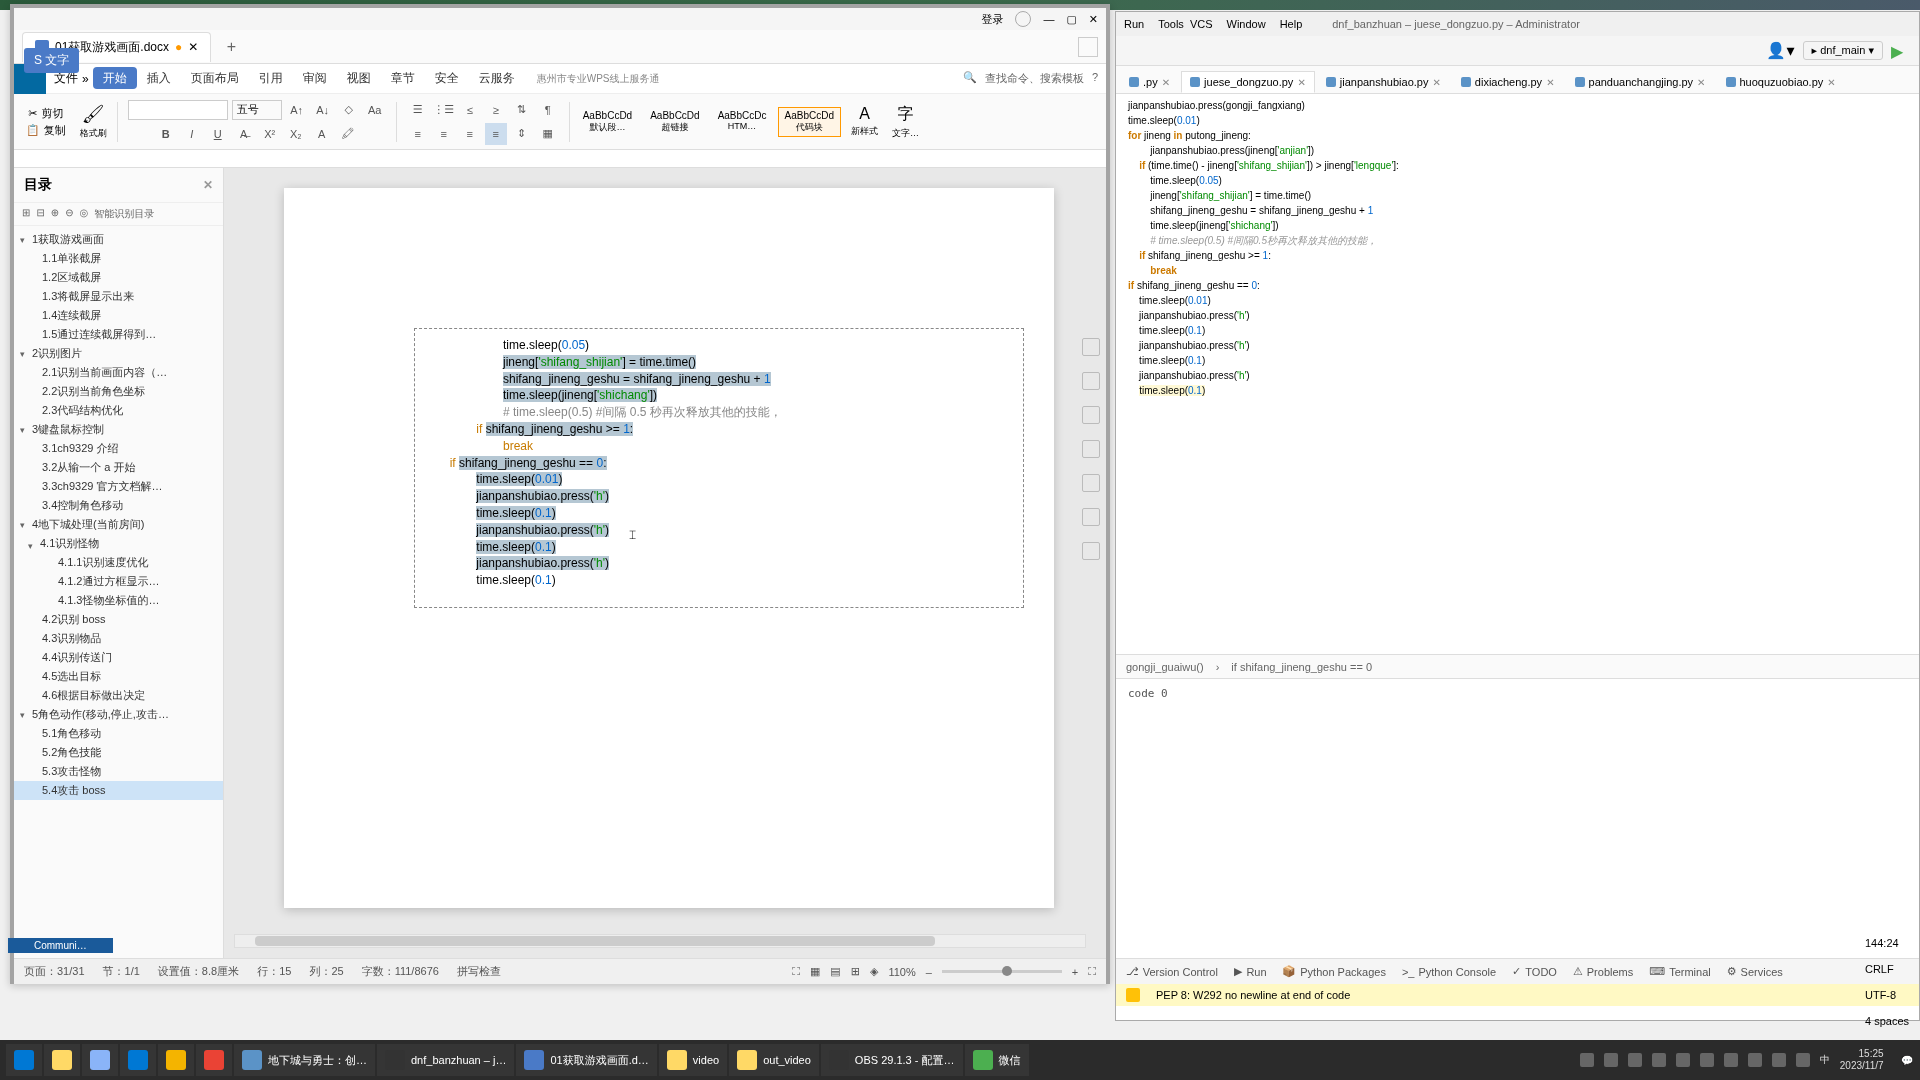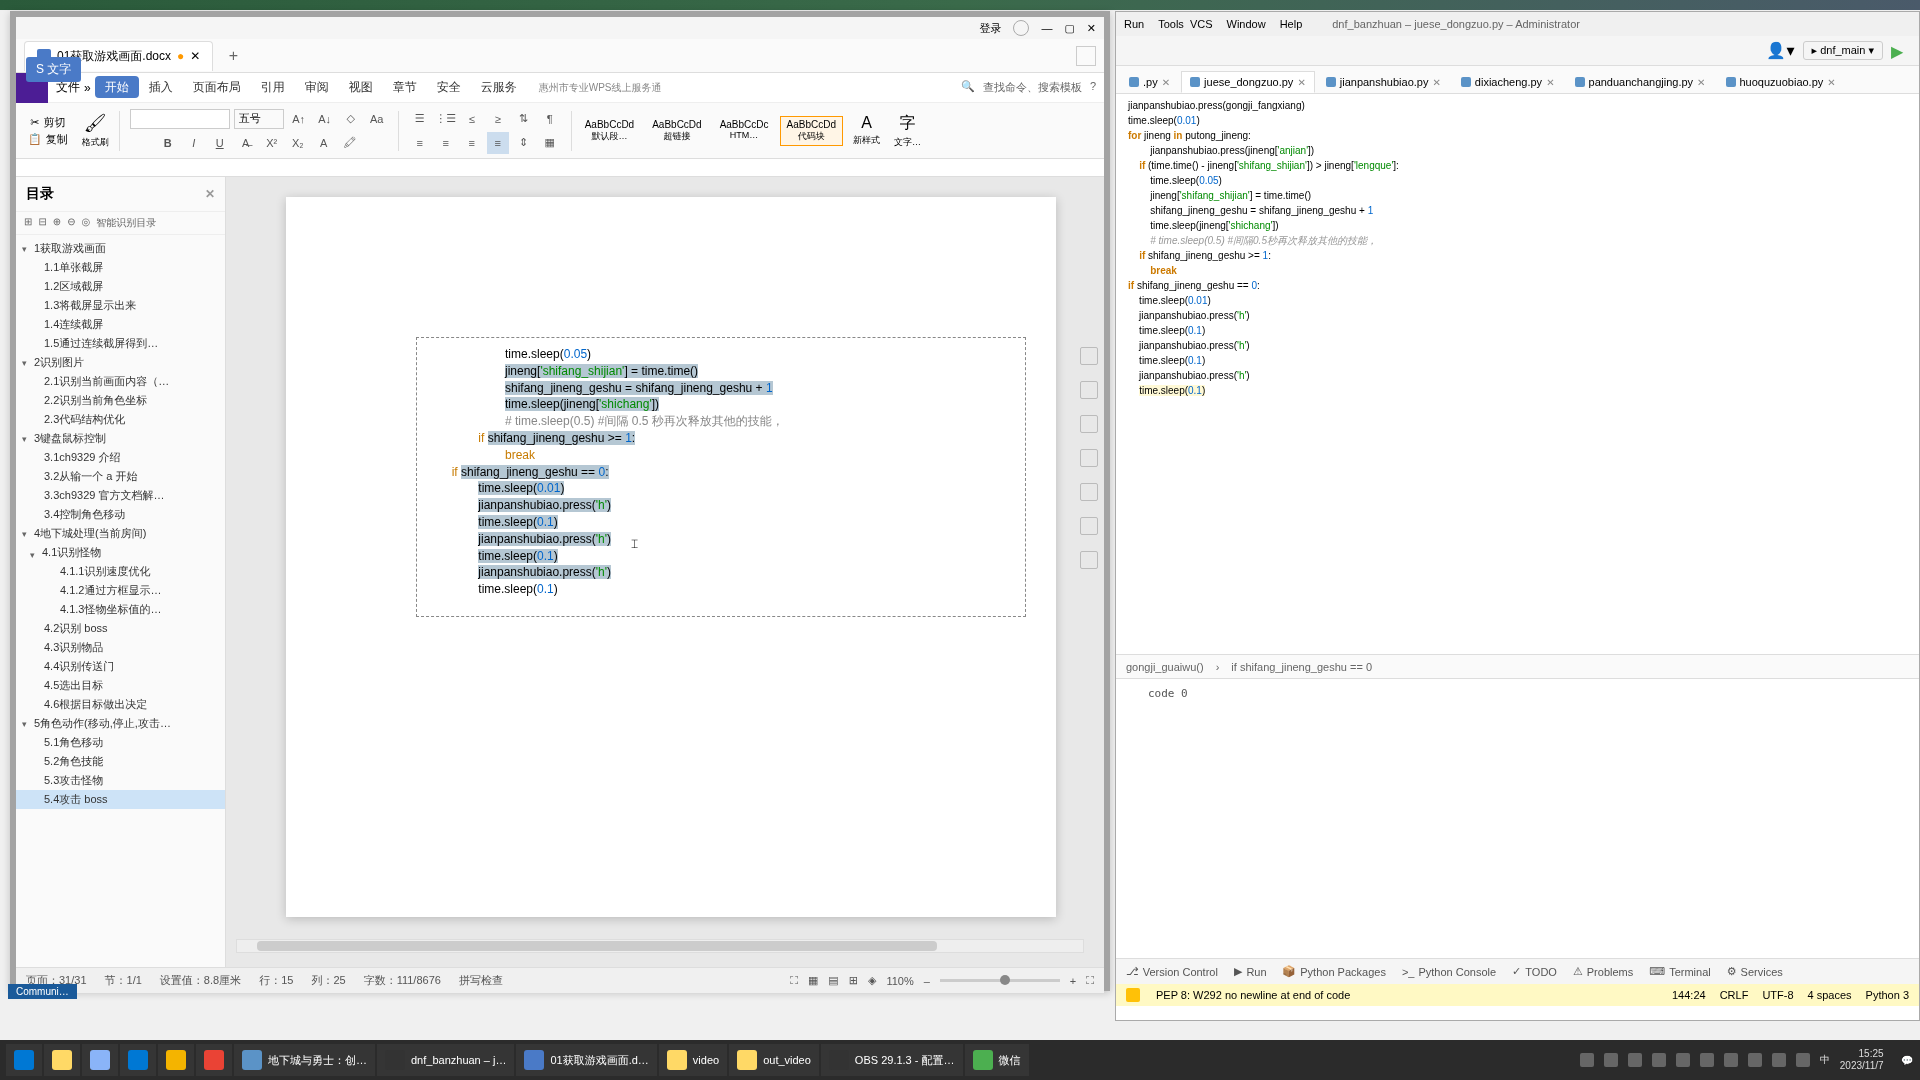--- a/index.html
+++ b/index.html
@@ -2,21 +2,21 @@
 <html><head>
 <meta charset="utf-8">
 <style>
 * { margin: 0; padding: 0; box-sizing: border-box; font-family: "Microsoft YaHei", Arial, sans-serif; }
 body { width: 1920px; height: 1080px; overflow: hidden; background: #f0f0f0; position: relative; }
 
 
 .topbar { height: 10px; background: linear-gradient(90deg, #2a5a3a, #3a6a4a, #4a5a6a); }
 
 
-.wps { position: absolute; left: 10px; top: 11px; width: 1100px; height: 980px; background: #4c1d95; border: 6px solid #a3a3a3; box-shadow: 0 2px 8px rgba(0,0,0,0.2); }
+.wps { position: absolute; left: 10px; top: 4px; width: 1100px; height: 980px; background: #0369a1; border: 4px solid #a3a3a3; box-shadow: 0 2px 8px rgba(0,0,0,0.2); }
 .wps-titlebar { height: 22px; background: #f5f5f5; display: flex; align-items: center; justify-content: space-between; padding: 0 8px; font-size: 11px; }
 .wps-title-right { display: flex; gap: 12px; align-items: center; }
 .wps-tabs { height: 34px; background: #fafafa; display: flex; align-items: center; padding: 0 8px; border-bottom: 1px solid #ddd; }
 .wps-tab { display: flex; align-items: center; gap: 6px; padding: 6px 12px; background: #fff; border: 1px solid #ddd; border-bottom: none; font-size: 12px; border-radius: 4px 4px 0 0; }
 .wps-tab-icon { width: 14px; height: 14px; background: #4a7ac7; border-radius: 2px; }
 .wps-tab-add { margin-left: 8px; width: 24px; height: 24px; display: flex; align-items: center; justify-content: center; font-size: 16px; color: #666; }
 .wps-tab-right { margin-left: auto; width: 20px; height: 20px; border: 1px solid #ccc; }
 
 .wps-ribbon-tabs { height: 30px; background: #fff; display: flex; align-items: center; gap: 4px; padding: 0 8px; font-size: 12px; border-bottom: 1px solid #eee; margin-left: 32px; }
 .wps-ribbon-tab { padding: 4px 10px; color: #333; }
@@ -81,41 +81,41 @@
 
 .py-editor { height: 560px; background: #fff; font-family: Consolas, monospace; font-size: 10px; padding: 4px 0 4px 12px; line-height: 1.5; overflow: hidden; }
 .py-line { white-space: pre; }
 .py-kw { color: #cc7a00; font-weight: bold; }
 .py-str { color: #008a00; }
 .py-num { color: #0066cc; }
 .py-cmt { color: #999; font-style: italic; }
 .py-hl { background: #fff9d6; }
 
 .py-breadcrumb { height: 24px; background: #fafafa; border-top: 1px solid #ddd; display: flex; align-items: center; gap: 12px; padding: 0 10px; font-size: 11px; color: #666; }
-.py-runpanel { height: 280px; background: #fff; border-top: 1px solid #ddd; padding-left: 20px; }
+.py-runpanel { height: 280px; background: #fff; border-top: 1px solid #ddd; }
 .py-runpanel-content { padding: 8px 12px; font-family: Consolas, monospace; font-size: 11px; color: #555; }
 .py-bottom-tabs { height: 26px; background: #f5f5f5; display: flex; align-items: center; gap: 16px; padding: 0 10px; font-size: 11px; border-top: 1px solid #ddd; }
 .py-bottom-tab { display: flex; align-items: center; gap: 4px; color: #555; }
 .py-statusbar { height: 22px; background: #fff9c4; display: flex; align-items: center; padding: 0 10px; font-size: 11px; gap: 16px; }
-.py-status-right { margin-left: auto; display: flex; gap: 14px; }
+.py-status-right { margin-left: auto; display: flex; gap: 14px; flex-direction: column; }
 .py-warn-icon { width: 14px; height: 14px; background: #ffc107; border-radius: 2px; }
 
 
 .wps-titlepill { position: absolute; left: 10px; top: 40px; background: #4a7ac7; color: #fff; padding: 4px 10px; font-size: 12px; border-radius: 3px; z-index: 5; }
 
 
 .taskbar { position: absolute; bottom: 0; left: 0; right: 0; height: 40px; background: #2b2b2b; display: flex; align-items: center; padding: 0 6px; gap: 4px; }
 .task-btn { height: 32px; padding: 0 8px; display: flex; align-items: center; gap: 6px; color: #fff; font-size: 11px; background: rgba(255,255,255,0.05); }
 .task-icon { width: 20px; height: 20px; border-radius: 3px; }
 .task-start { background: linear-gradient(135deg, #0078d4, #00a4ef); }
 .task-tray { margin-left: auto; display: flex; gap: 10px; align-items: center; color: #ddd; font-size: 10px; }
 .tray-icon { width: 14px; height: 14px; background: #666; border-radius: 2px; }
 .tray-clock { text-align: right; line-height: 1.2; padding-right: 8px; }
 
-.commun { position: absolute; left: 8px; top: 984px; background: #1a5a9a; color: #fff; font-size: 10px; padding: 2px 8px; z-index: 10; }
+.commun { position: absolute; left: 8px; top: 938px; background: #1a5a9a; color: #fff; font-size: 10px; padding: 2px 26px; z-index: 10; }
 </style>
 </head>
 <body>
 
 <div class="topbar"></div>
 
 <div class="wps">
   <div class="wps-titlebar">
     <span></span>
     <div class="wps-title-right">

